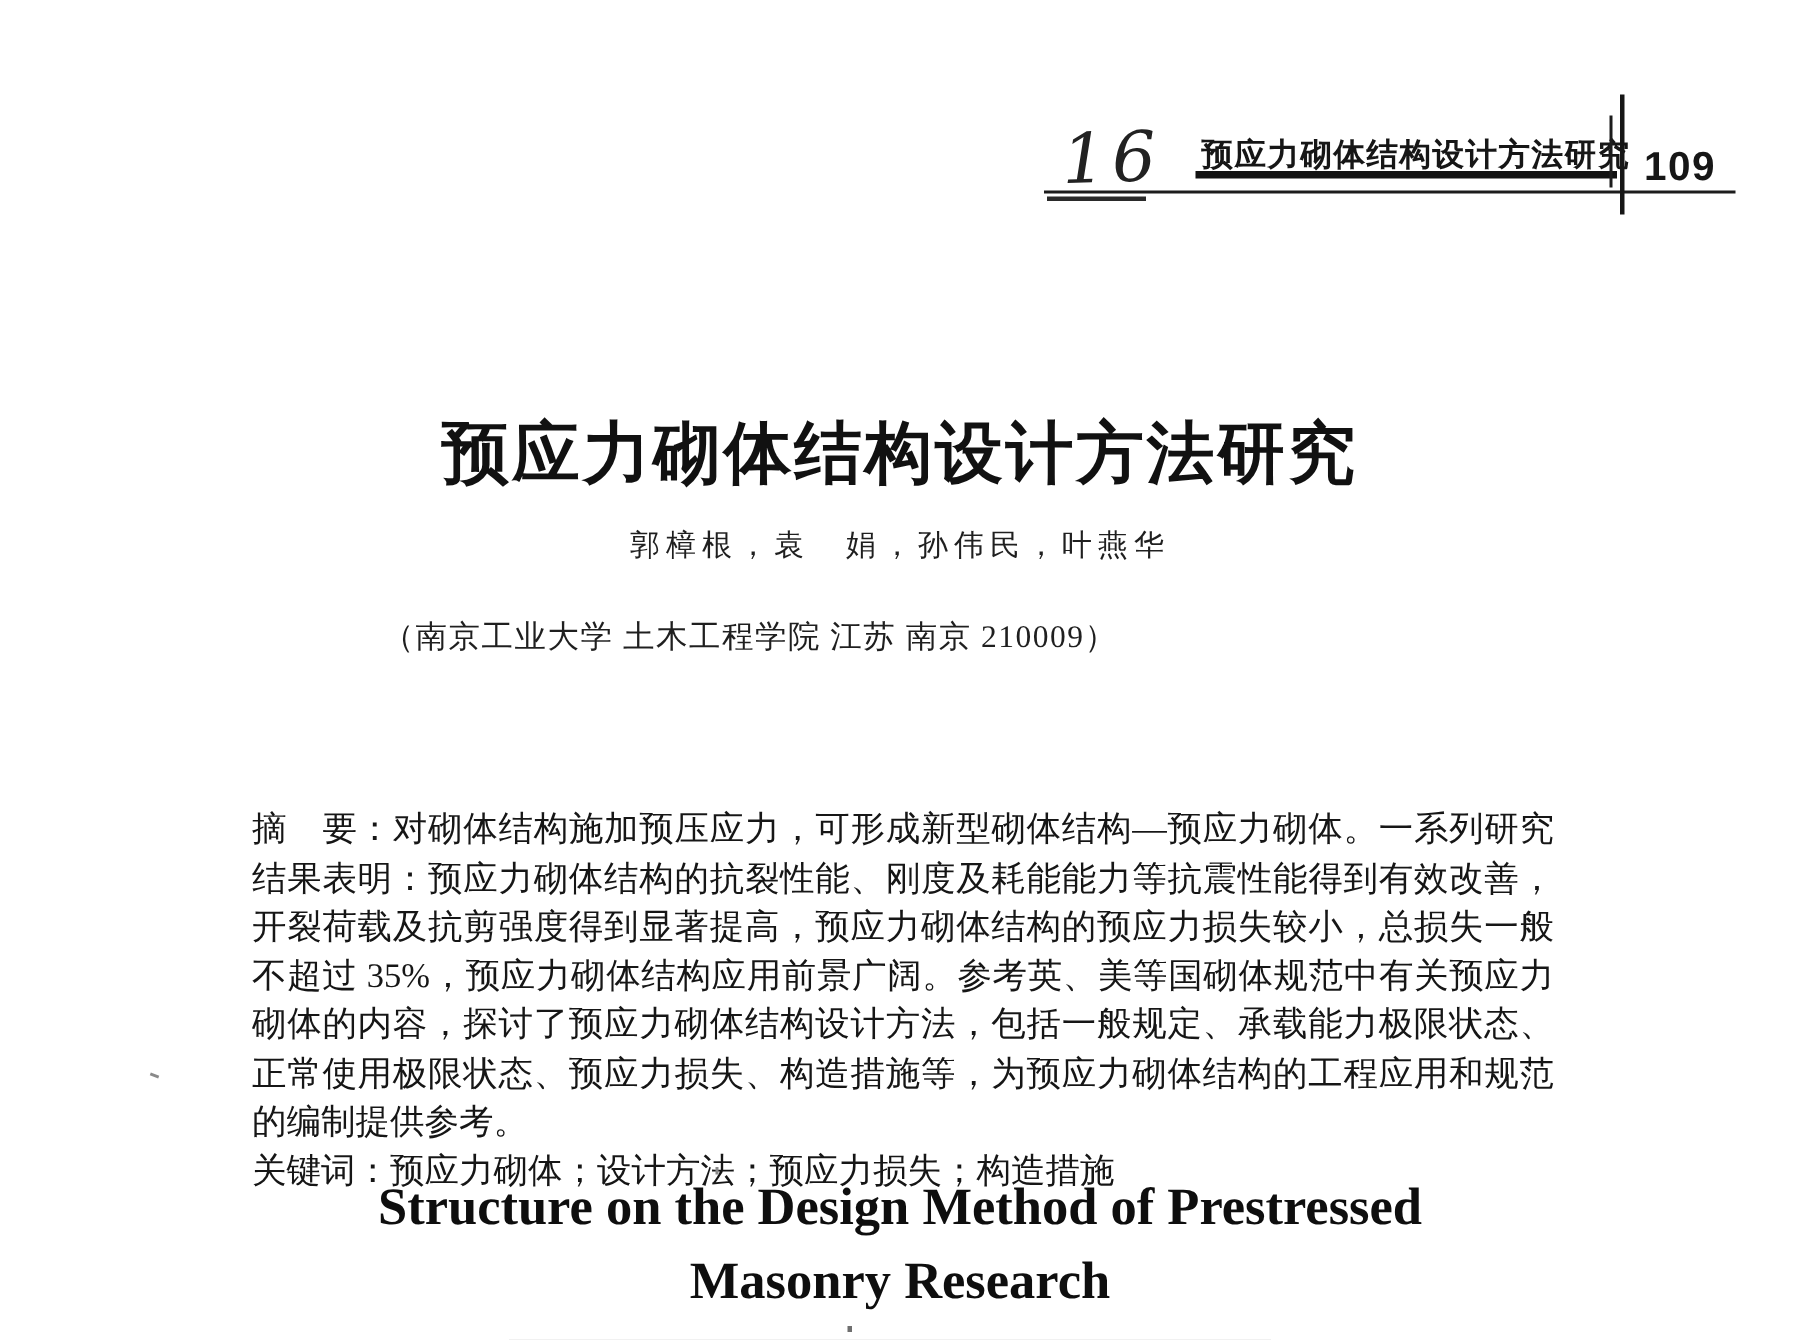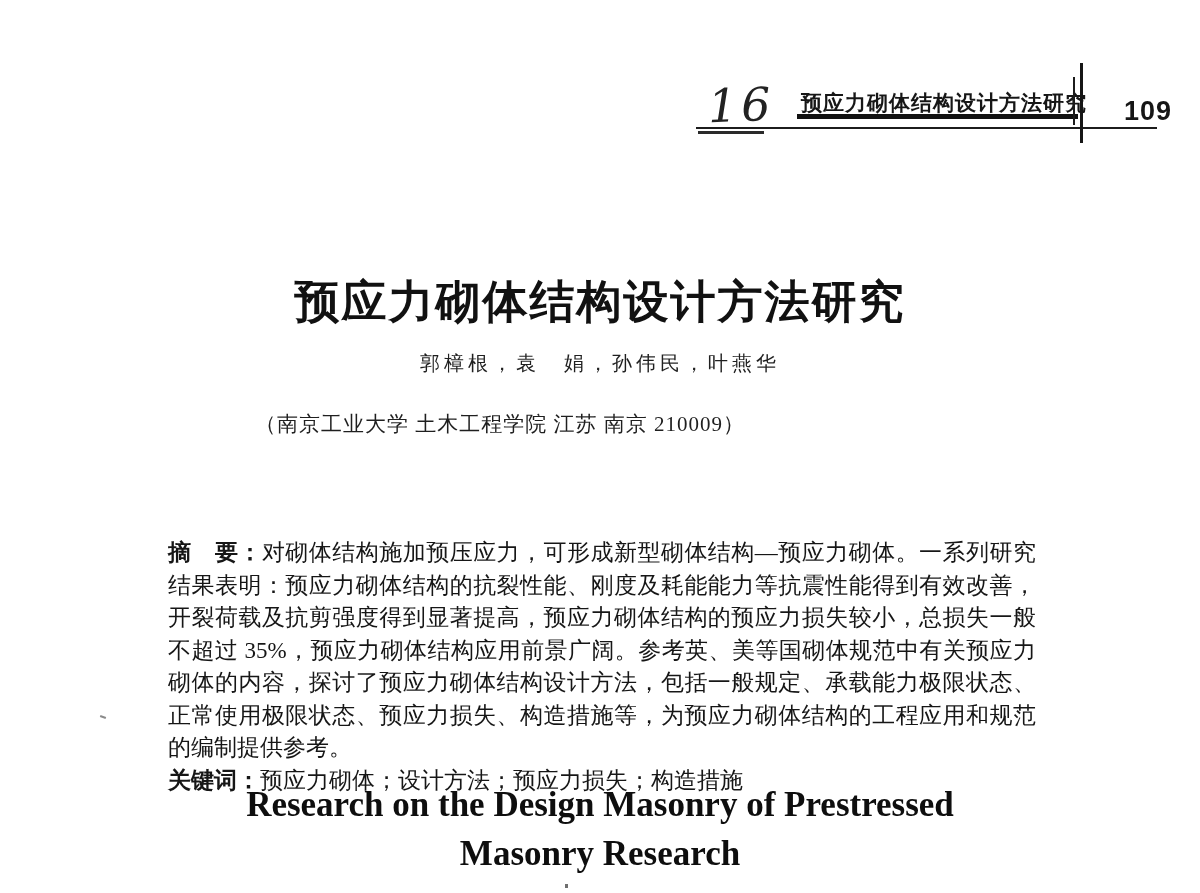--- a/index.html
+++ b/index.html
@@ -82,21 +82,20 @@
   }
   .page-number {
     position: absolute;
     left: 1096px;
     top: 96px;
     font-family: "Liberation Sans", sans-serif;
     font-weight: bold;
     font-size: 27px;
     letter-spacing: 1px;
     color: #161616;
-    margin-left: 28px;
   }
   
   .article-title {
     position: absolute;
     left: 0;
     top: 272px;
     width: 1200px;
     text-align: center;
     font-weight: bold;
     font-size: 45px;
@@ -132,21 +131,21 @@
     font-size: 23px;
     line-height: 32.5px;
     color: #161616;
   }
   .abstract-paragraph {
     margin: 0;
     text-align: justify;
     text-justify: inter-ideograph;
   }
   .abstract-label, .keywords-label {
-    font-weight: bold;
+    font-weight: normal;
   }
   .keywords-paragraph {
     margin: 0;
     text-align: left;
   }
   
   .english-title {
     position: absolute;
     left: 0;
     top: 780px;
@@ -189,21 +188,21 @@
   <div class="authors-line">郭樟根，袁　娟，孙伟民，叶燕华</div>
 
   <div class="affiliation-line">（南京工业大学 土木工程学院 江苏 南京 210009）</div>
 
   <div class="abstract-block">
     <p class="abstract-paragraph"><span class="abstract-label">摘　要：</span><span>对砌体结构施加预压应力，可形成新型砌体结构—预应力砌体。一系列研究结果表明：预应力砌体结构的抗裂性能、刚度及耗能能力等抗震性能得到有效改善，开裂荷载及抗剪强度得到显著提高，预应力砌体结构的预应力损失较小，总损失一般不超过 35%，预应力砌体结构应用前景广阔。参考英、美等国砌体规范中有关预应力砌体的内容，探讨了预应力砌体结构设计方法，包括一般规定、承载能力极限状态、正常使用极限状态、预应力损失、构造措施等，为预应力砌体结构的工程应用和规范的编制提供参考。</span></p>
     <p class="keywords-paragraph"><span class="keywords-label">关键词：</span><span>预应力砌体；设计方法；预应力损失；构造措施</span></p>
   </div>
 
   <div class="english-title">
-    <div>Research on the Design Masonry of Prestressed</div>
+    <div>Structure on the Design Method of Prestressed</div>
     <div>Masonry Research</div>
   </div>
 
   <div class="speck speck-1"></div>
   <div class="speck speck-2"></div>
   <div class="speck speck-3"></div>
 
 </div>
 
 </body></html>

